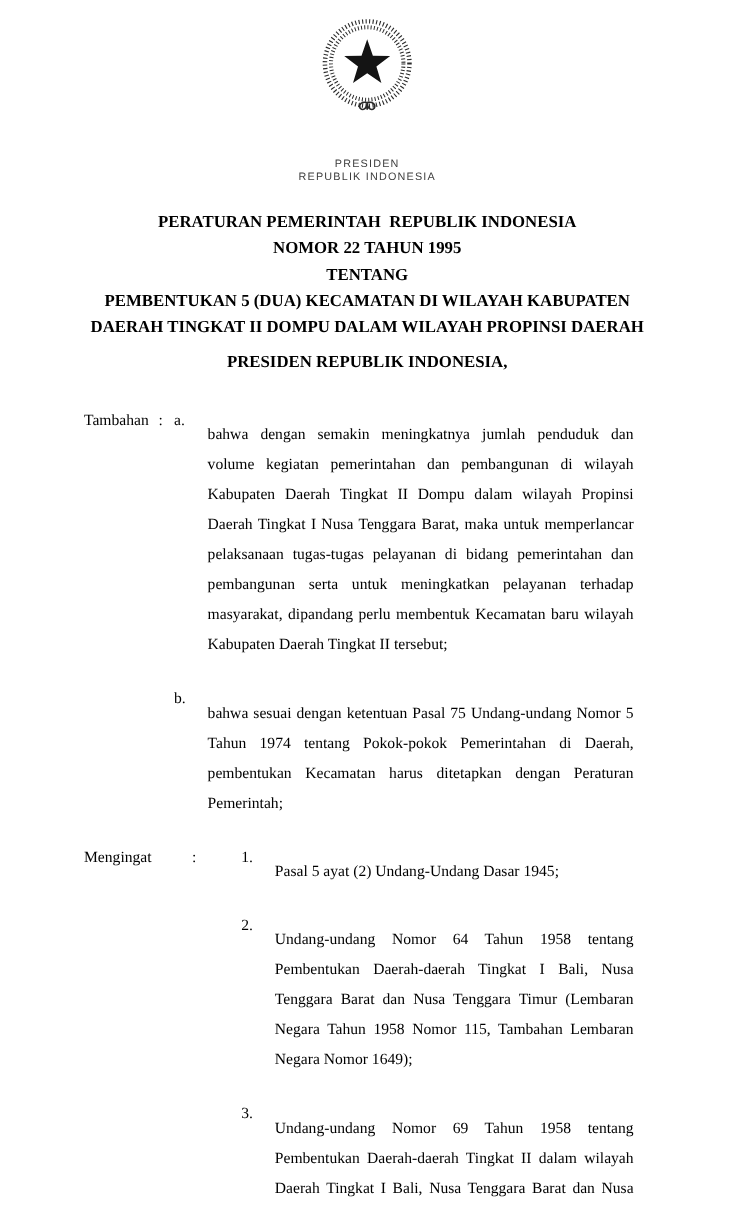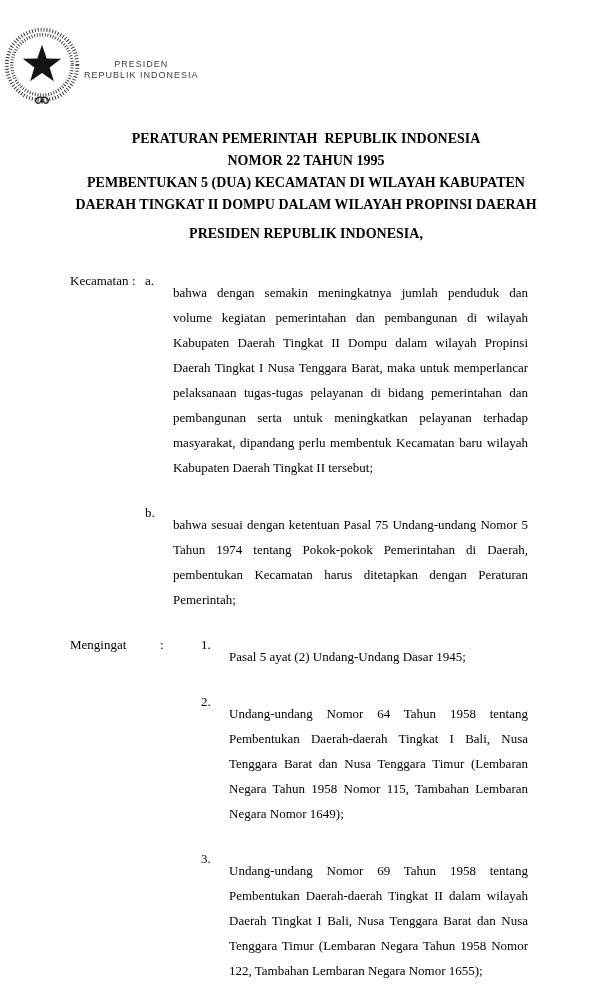--- a/index.html
+++ b/index.html
@@ -6,24 +6,25 @@
   .page {
     position: relative;
     width: 612px;
     height: 1008px;
     background: #ffffff;
     color: #000000;
     font-family: "Liberation Serif", "DejaVu Serif", serif;
     overflow: hidden;
   }
   .doc-header {
-    padding-top: 28px;
+    padding-top: 16px;
     display: flex;
-    flex-direction: row;
+    flex-direction: column;
     align-items: center;
+    gap: 32px;
   }
   .emblem-svg { display: block; }
   .org-name {
     margin-top: 5px;
     text-align: center;
     font-family: "Liberation Sans", sans-serif;
     font-size: 9px;
     line-height: 11px;
     letter-spacing: 1px;
     color: #3d3d3d;
@@ -82,30 +83,31 @@
     </svg>
     <div class="org-name">
       <div>PRESIDEN</div>
       <div>REPUBLIK INDONESIA</div>
     </div>
   </header>
 
   <div class="title-block">
     <div class="title-line">PERATURAN PEMERINTAH  REPUBLIK INDONESIA</div>
     <div class="title-line">NOMOR 22 TAHUN 1995</div>
+    <div class="title-line">TENTANG</div>
     <div class="title-line">PEMBENTUKAN 5 (DUA) KECAMATAN DI WILAYAH KABUPATEN</div>
     <div class="title-line">DAERAH TINGKAT II DOMPU DALAM WILAYAH PROPINSI DAERAH</div>
   </div>
 
   <div class="salutation">PRESIDEN REPUBLIK INDONESIA,</div>
 
   <main class="doc-body">
 
     <section class="section">
-      <div class="section-label">Kecamatan</div>
+      <div class="section-label">Tambahan</div>
       <div class="section-colon">:</div>
       <div class="items">
         <div class="item">
           <span class="marker">a.</span>
           <p class="item-text">bahwa dengan semakin meningkatnya jumlah penduduk dan volume kegiatan pemerintahan dan pembangunan di wilayah Kabupaten Daerah Tingkat II Dompu dalam wilayah Propinsi Daerah Tingkat I Nusa Tenggara Barat, maka untuk memperlancar pelaksanaan tugas-tugas pelayanan di bidang pemerintahan dan pembangunan serta untuk meningkatkan pelayanan terhadap masyarakat, dipandang perlu membentuk Kecamatan baru wilayah Kabupaten Daerah Tingkat II tersebut;</p>
         </div>
         <div class="item">
           <span class="marker">b.</span>
           <p class="item-text">bahwa sesuai dengan ketentuan Pasal 75 Undang-undang Nomor 5 Tahun 1974 tentang Pokok-pokok Pemerintahan di Daerah, pembentukan Kecamatan harus ditetapkan dengan Peraturan Pemerintah;</p>
         </div>

